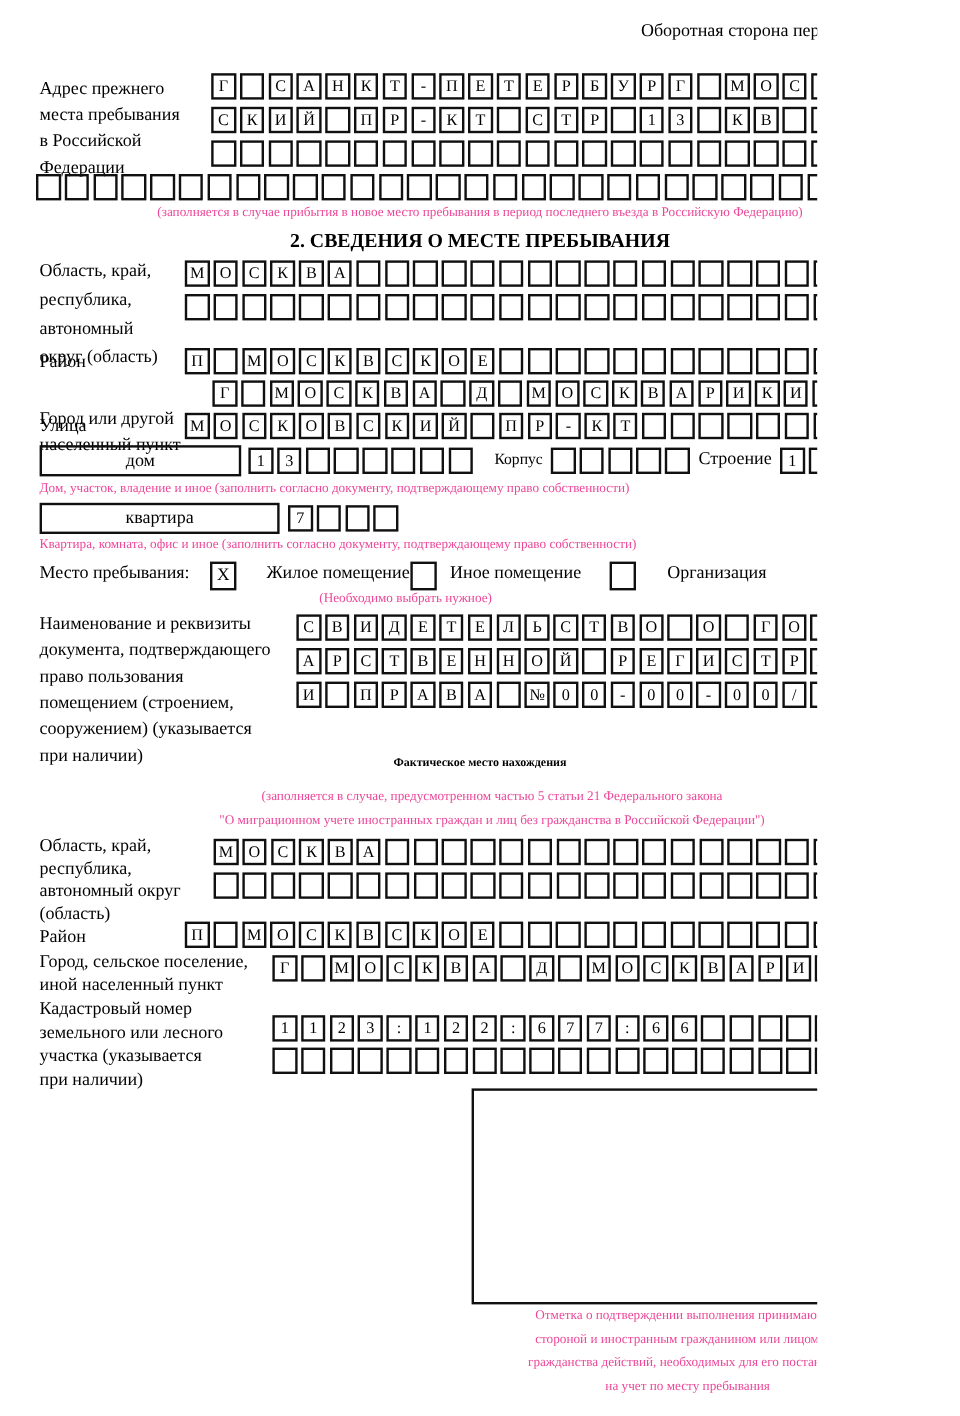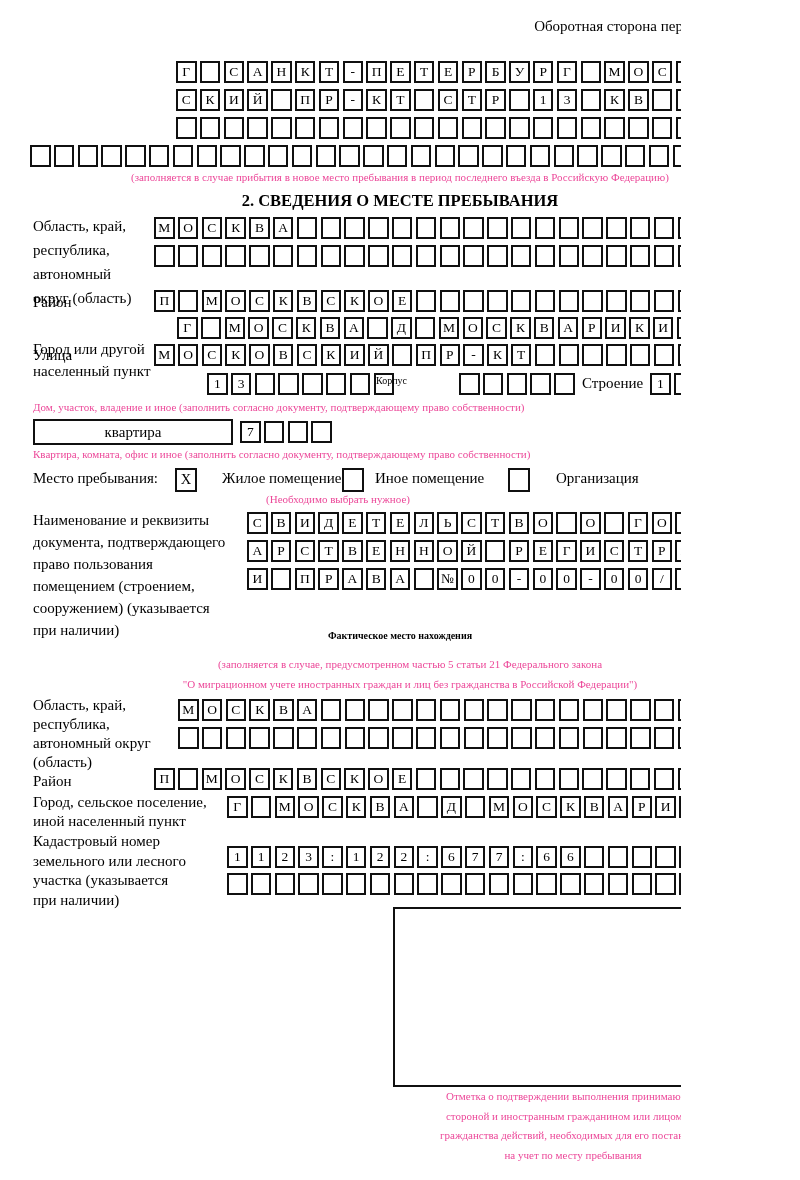--- a/index.html
+++ b/index.html
@@ -19,20 +19,24 @@
   .stamp{position:absolute;border:2px solid #101010;background:#fff;}
   .ctr{text-align:center;}
 </style>
 </head>
 <body>
 
 <div id="page">
 
   <div class="abs ctr" style="left:450px;top:18px;width:300px;text-align:right;font-size:15px;">Оборотная сторона первого листа</div>
 
+  <div class="lbl" style="left:33px;top:63px;width:145px;">Адрес прежнего
+места пребывания
+в Российской
+Федерации</div>
   <div class="cellrow" style="left:176px;top:61px;">
       <span class="cell">Г</span>
       <span class="cell"></span>
       <span class="cell">С</span>
       <span class="cell">А</span>
       <span class="cell">Н</span>
       <span class="cell">К</span>
       <span class="cell">Т</span>
       <span class="cell">-</span>
       <span class="cell">П</span>
@@ -279,31 +283,32 @@
       <span class="cell"></span>
       <span class="cell"></span>
       <span class="cell"></span>
       <span class="cell"></span>
       <span class="cell"></span>
       <span class="cell"></span>
       <span class="cell"></span>
       <span class="cell"></span>
     </div>
 
+  <div class="widebox" style="left:33px;top:371px;width:168px;">дом</div>
   <div class="cellrow" style="left:207px;top:373px;">
       <span class="cell">1</span>
       <span class="cell">3</span>
       <span class="cell"></span>
       <span class="cell"></span>
       <span class="cell"></span>
       <span class="cell"></span>
       <span class="cell"></span>
       <span class="cell"></span>
     </div>
-  <div class="abs" style="left:376px;top:375px;font-size:10px;">Корпус</div>
+  <div class="abs" style="left:412px;top:375px;font-size:13px;">Корпус</div>
   <div class="cellrow" style="left:459px;top:373px;">
       <span class="cell"></span>
       <span class="cell"></span>
       <span class="cell"></span>
       <span class="cell"></span>
       <span class="cell"></span>
     </div>
   <div class="abs" style="left:582px;top:375px;font-size:15px;">Строение</div>
   <div class="cellrow" style="left:650px;top:373px;">
       <span class="cell">1</span>

